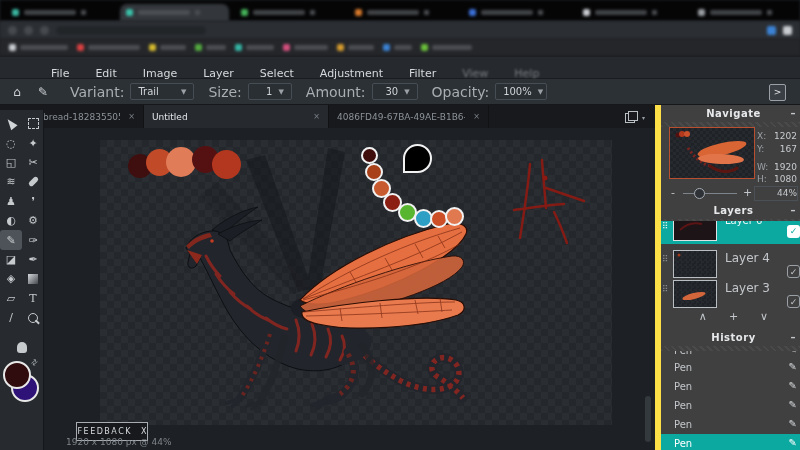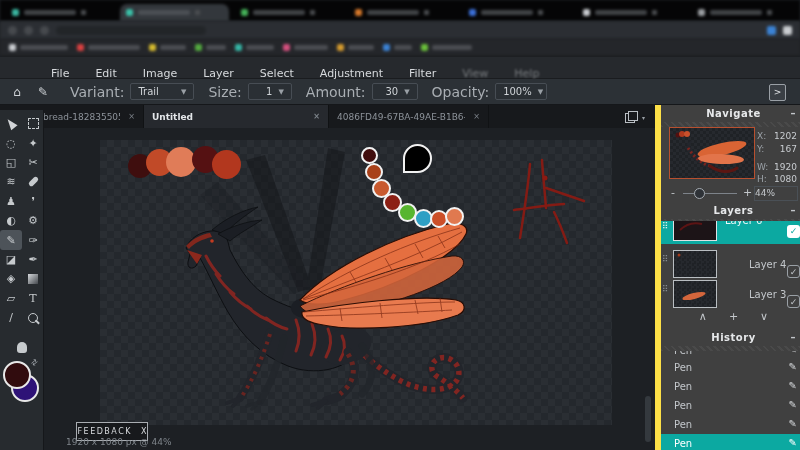--- a/index.html
+++ b/index.html
@@ -32,21 +32,21 @@
   .optbar{left:0;top:79px;width:800px;height:26px;background:#2c3136;display:flex;align-items:center;border-bottom:1px solid #15171a;box-sizing:border-box;}
   .obicon{font-size:12px;color:#cfd3d7;width:26px;text-align:center;}
   .oblabel{font-size:14px;color:#a9aeb3;margin-left:14px;margin-right:6px;}
   .obbox{display:flex;align-items:center;gap:6px;border:1px solid #474d54;border-radius:2px;padding:2px 7px;font-size:10px;color:#cfd3d7;background:#2a2f34;}
   .obbox .car{font-size:7px;color:#9aa0a6;}
   .ob-expand{position:absolute;right:14px;top:5px;width:15px;height:15px;border:1px solid #9aa0a6;background:#3a3f45;color:#e2e5e8;font-size:9px;line-height:15px;text-align:center;border-radius:2px;}
 
   
   .tabbar{left:0;top:105px;width:655px;height:23px;background:#17191c;}
   .dtab{position:absolute;top:0;height:23px;display:flex;align-items:center;font-size:9px;color:#8d939a;padding:0 8px;box-sizing:border-box;border-right:1px solid #101214;}
-  .dtab.act{background:#26292e;color:#e4e7ea;font-weight:bold;}
+  .dtab.act{background:#26292e;color:#e4e7ea;}
   .dtab .ttl{overflow:hidden;white-space:nowrap;flex:1;}
   .dtab .tx{margin-left:8px;color:#7d838a;font-size:8px;}
   .cascade{position:absolute;right:10px;top:6px;width:20px;height:12px;}
   .cascade .sq1{position:absolute;left:0;top:2px;width:8px;height:8px;border:1px solid #b9bec3;background:#17191c;}
   .cascade .sq2{position:absolute;left:3px;top:0;width:8px;height:8px;border:1px solid #b9bec3;background:#17191c;}
   .cascade .car{position:absolute;right:0;top:3px;font-size:6px;color:#9aa0a6;}
 
   
   .toolbar{left:0;top:110px;width:44px;height:340px;background:#272b2f;border-right:1px solid #15171a;box-sizing:border-box;}
   .tools{position:absolute;left:0;top:4px;width:44px;display:flex;flex-wrap:wrap;}
@@ -90,31 +90,31 @@
   .navthumb{position:absolute;left:8px;top:22px;width:86px;height:52px;border:1px solid #b8502f;box-sizing:border-box;
     background-image:conic-gradient(#26292e 90deg,#1f2226 90deg 180deg,#26292e 180deg 270deg,#1f2226 270deg);background-size:6px 6px;}
   .coord{position:absolute;font-size:9px;color:#c8ccd0;}
   .coord .lab{display:inline-block;width:14px;color:#9aa0a6;}
   .coord .val{display:inline-block;width:26px;text-align:right;}
   .zoomrow{position:absolute;left:0;top:80px;width:145px;height:16px;}
   .zminus{position:absolute;left:10px;top:1px;font-size:11px;color:#c3c7cb;}
   .ztrack{position:absolute;left:22px;top:8px;width:54px;height:1px;background:#7d838a;}
   .zhandle{position:absolute;left:33px;top:3px;width:9px;height:9px;border:1px solid #a6acb2;border-radius:50%;background:#2e3237;}
   .zplus{position:absolute;left:82px;top:1px;font-size:11px;color:#c3c7cb;}
-  .zval{position:absolute;left:93px;top:1px;width:42px;height:13px;border:1px solid #4a5056;font-size:9px;color:#c3c7cb;text-align:left;line-height:13px;}
+  .zval{position:absolute;left:93px;top:1px;width:42px;height:13px;border:1px solid #4a5056;font-size:9px;color:#c3c7cb;text-align:right;line-height:13px;}
 
   .lrow-sel{position:absolute;left:0;top:116px;width:145px;height:23px;background:#0ca9a1;overflow:hidden;}
   .lrow-sel .lname{position:absolute;left:64px;top:-6px;font-size:10px;color:#eafafa;}
   .lrow-sel .lthumb{position:absolute;left:12px;top:-8px;width:44px;height:28px;border:1px solid #dfe2e5;background:#1c1417;box-sizing:border-box;}
   .lrow-sel .cb{position:absolute;left:126px;top:4px;width:13px;height:13px;background:#fff;border-radius:3px;color:#0ca9a1;font-size:9px;text-align:center;line-height:13px;font-weight:bold;}
   .lrow-sel .grip{position:absolute;left:1px;top:2px;color:#d7f2f0;font-size:9px;line-height:.7;}
   .lrow{position:absolute;left:0;width:145px;height:34px;}
   .lrow .lthumb{position:absolute;left:12px;top:4px;width:44px;height:28px;border:1px solid #b9bec2;box-sizing:border-box;
     background-image:conic-gradient(#26292e 90deg,#1f2226 90deg 180deg,#26292e 180deg 270deg,#1f2226 270deg);background-size:5px 5px;}
-  .lrow .lname{position:absolute;left:64px;top:13px;font-size:10px;color:#c3c7cb;margin-left:24px;}
+  .lrow .lname{position:absolute;left:64px;top:5px;font-size:12px;color:#c3c7cb;}
   .lrow .cb{position:absolute;left:126px;top:19px;width:13px;height:13px;border:1.5px solid #9aa0a6;border-radius:3px;color:#c3c7cb;font-size:9px;text-align:center;line-height:12px;box-sizing:border-box;}
   .lrow .grip{position:absolute;left:1px;top:10px;color:#868c92;font-size:9px;line-height:.7;}
   .lctrl{position:absolute;left:0;top:205px;width:145px;display:flex;justify-content:center;gap:22px;font-size:11px;color:#c3c7cb;}
 
   .hrow{position:absolute;left:0;width:145px;height:19px;font-size:10px;color:#c3c7cb;}
   .hrow .htxt{position:absolute;left:13px;top:4px;}
   .hrow .hpen{position:absolute;right:9px;top:3px;font-size:10px;color:#d2d5d8;}
   .hrow.cut{height:7px;overflow:hidden;}
   .hrow.cut .htxt{top:-6px;}
   .hrow.cut .hpen{top:-7px;}

